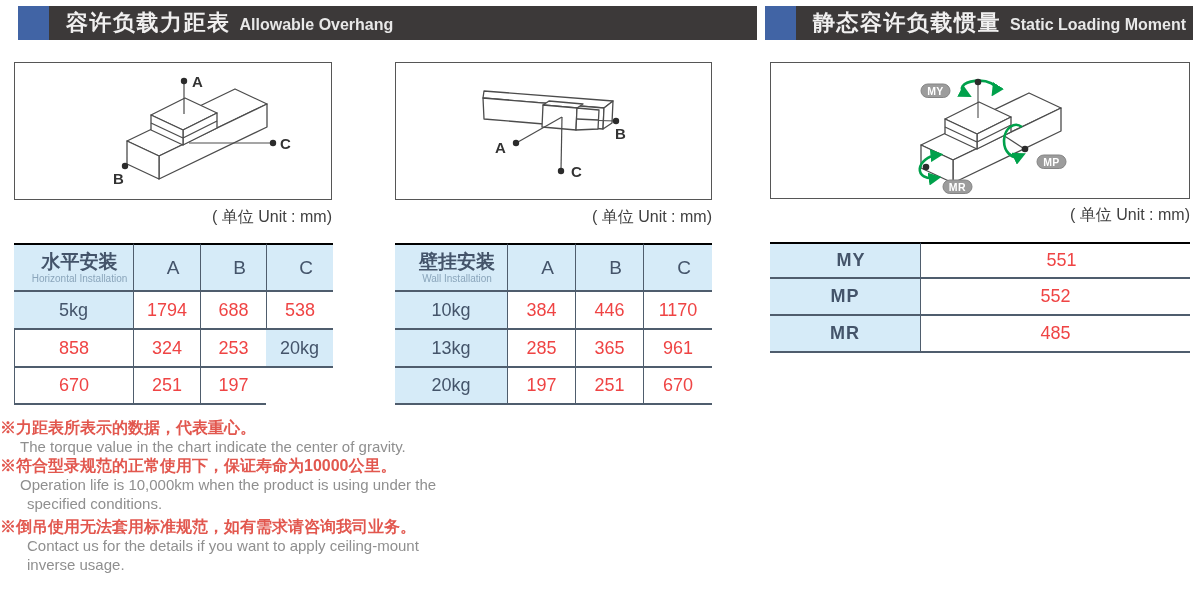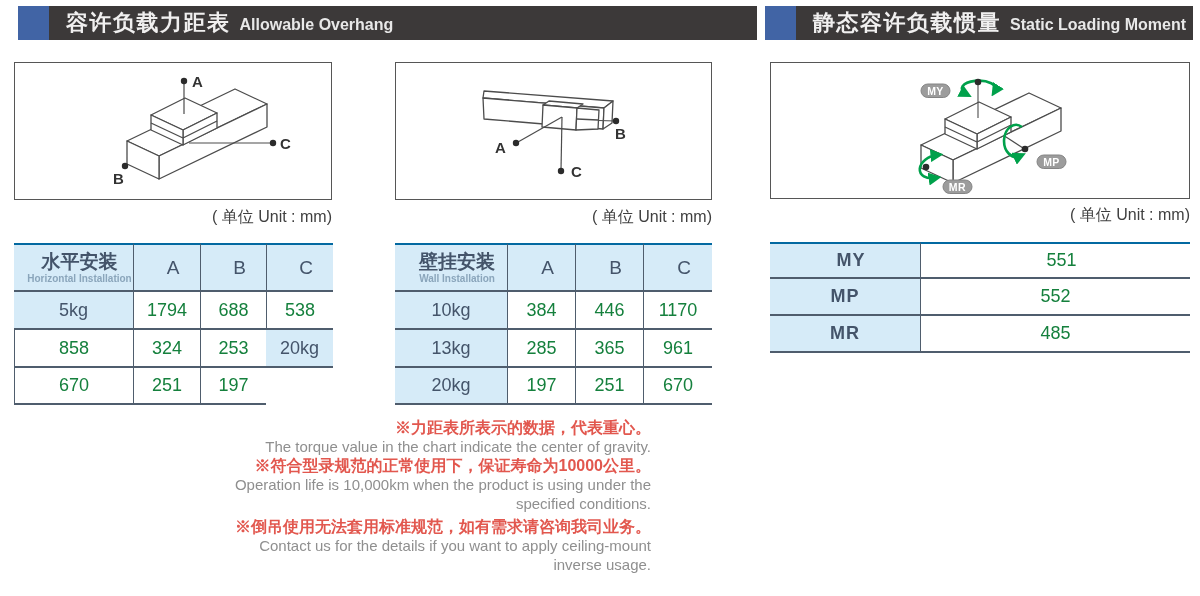--- a/index.html
+++ b/index.html
@@ -28,31 +28,31 @@
   .u3{left:1008px;top:205px;}
 
   
   .tbl{position:absolute;display:grid;}
   .t1{left:14px;top:243px;grid-template-columns:119px 67px 66px 67px;grid-template-rows:49px 38px 38px 37px;}
   .t2{left:395px;top:243px;grid-template-columns:112px 68px 68px 69px;grid-template-rows:49px 38px 38px 37px;}
   .t3{left:770px;top:242px;grid-template-columns:150px 270px;grid-template-rows:37px 37px 37px;}
   .cell{display:flex;flex-direction:column;align-items:center;justify-content:center;
         box-sizing:border-box;border-bottom:2px solid #4f5d6d;border-left:1px solid #4f5d6d;}
   .cell.c0{border-left:none;}
-  .cell.top{border-top:2px solid #0369a1;padding-left:12px;}
+  .cell.top{border-top:2px solid #000000;padding-left:12px;}
   .cell.blue{background:#d6ebf8;}
   .cell .hzh{font-size:19px;font-weight:bold;color:#44546a;line-height:20px;}
-  .cell .hen{font-size:10px;color:#8aa5bb;line-height:11px;margin-top:1px;font-weight:bold;}
+  .cell .hen{font-size:10px;color:#8aa5bb;line-height:11px;margin-top:1px;}
   .colhead{font-size:19px;color:#44546a;}
   .loadlab{font-size:18px;color:#44546a;}
-  .val{font-size:18px;color:#15803d;}
+  .val{font-size:18px;color:#ef4444;}
   .mlab{font-size:18px;font-weight:bold;color:#44546a;letter-spacing:1px;}
 
   
-  .notes{position:absolute;left:11px;top:418px;width:640px;text-align:right;}
+  .notes{position:absolute;left:0;top:418px;width:640px;}
   .fzh{font-size:16px;font-weight:bold;color:#e2574e;line-height:19px;white-space:nowrap;}
   .fen{font-size:15px;color:#8f8f8f;line-height:19px;padding-left:20px;white-space:nowrap;}
   .fen2{padding-left:27px;}
   .gap{margin-top:4px;}
 
   svg text.ptl{font-family:"Liberation Sans",sans-serif;font-size:15px;font-weight:bold;fill:#333333;}
   svg text.badge-t{font-family:"Liberation Sans",sans-serif;font-size:10.5px;font-weight:bold;fill:#ffffff;letter-spacing:.5px;}
 </style>
 </head>
 <body>

